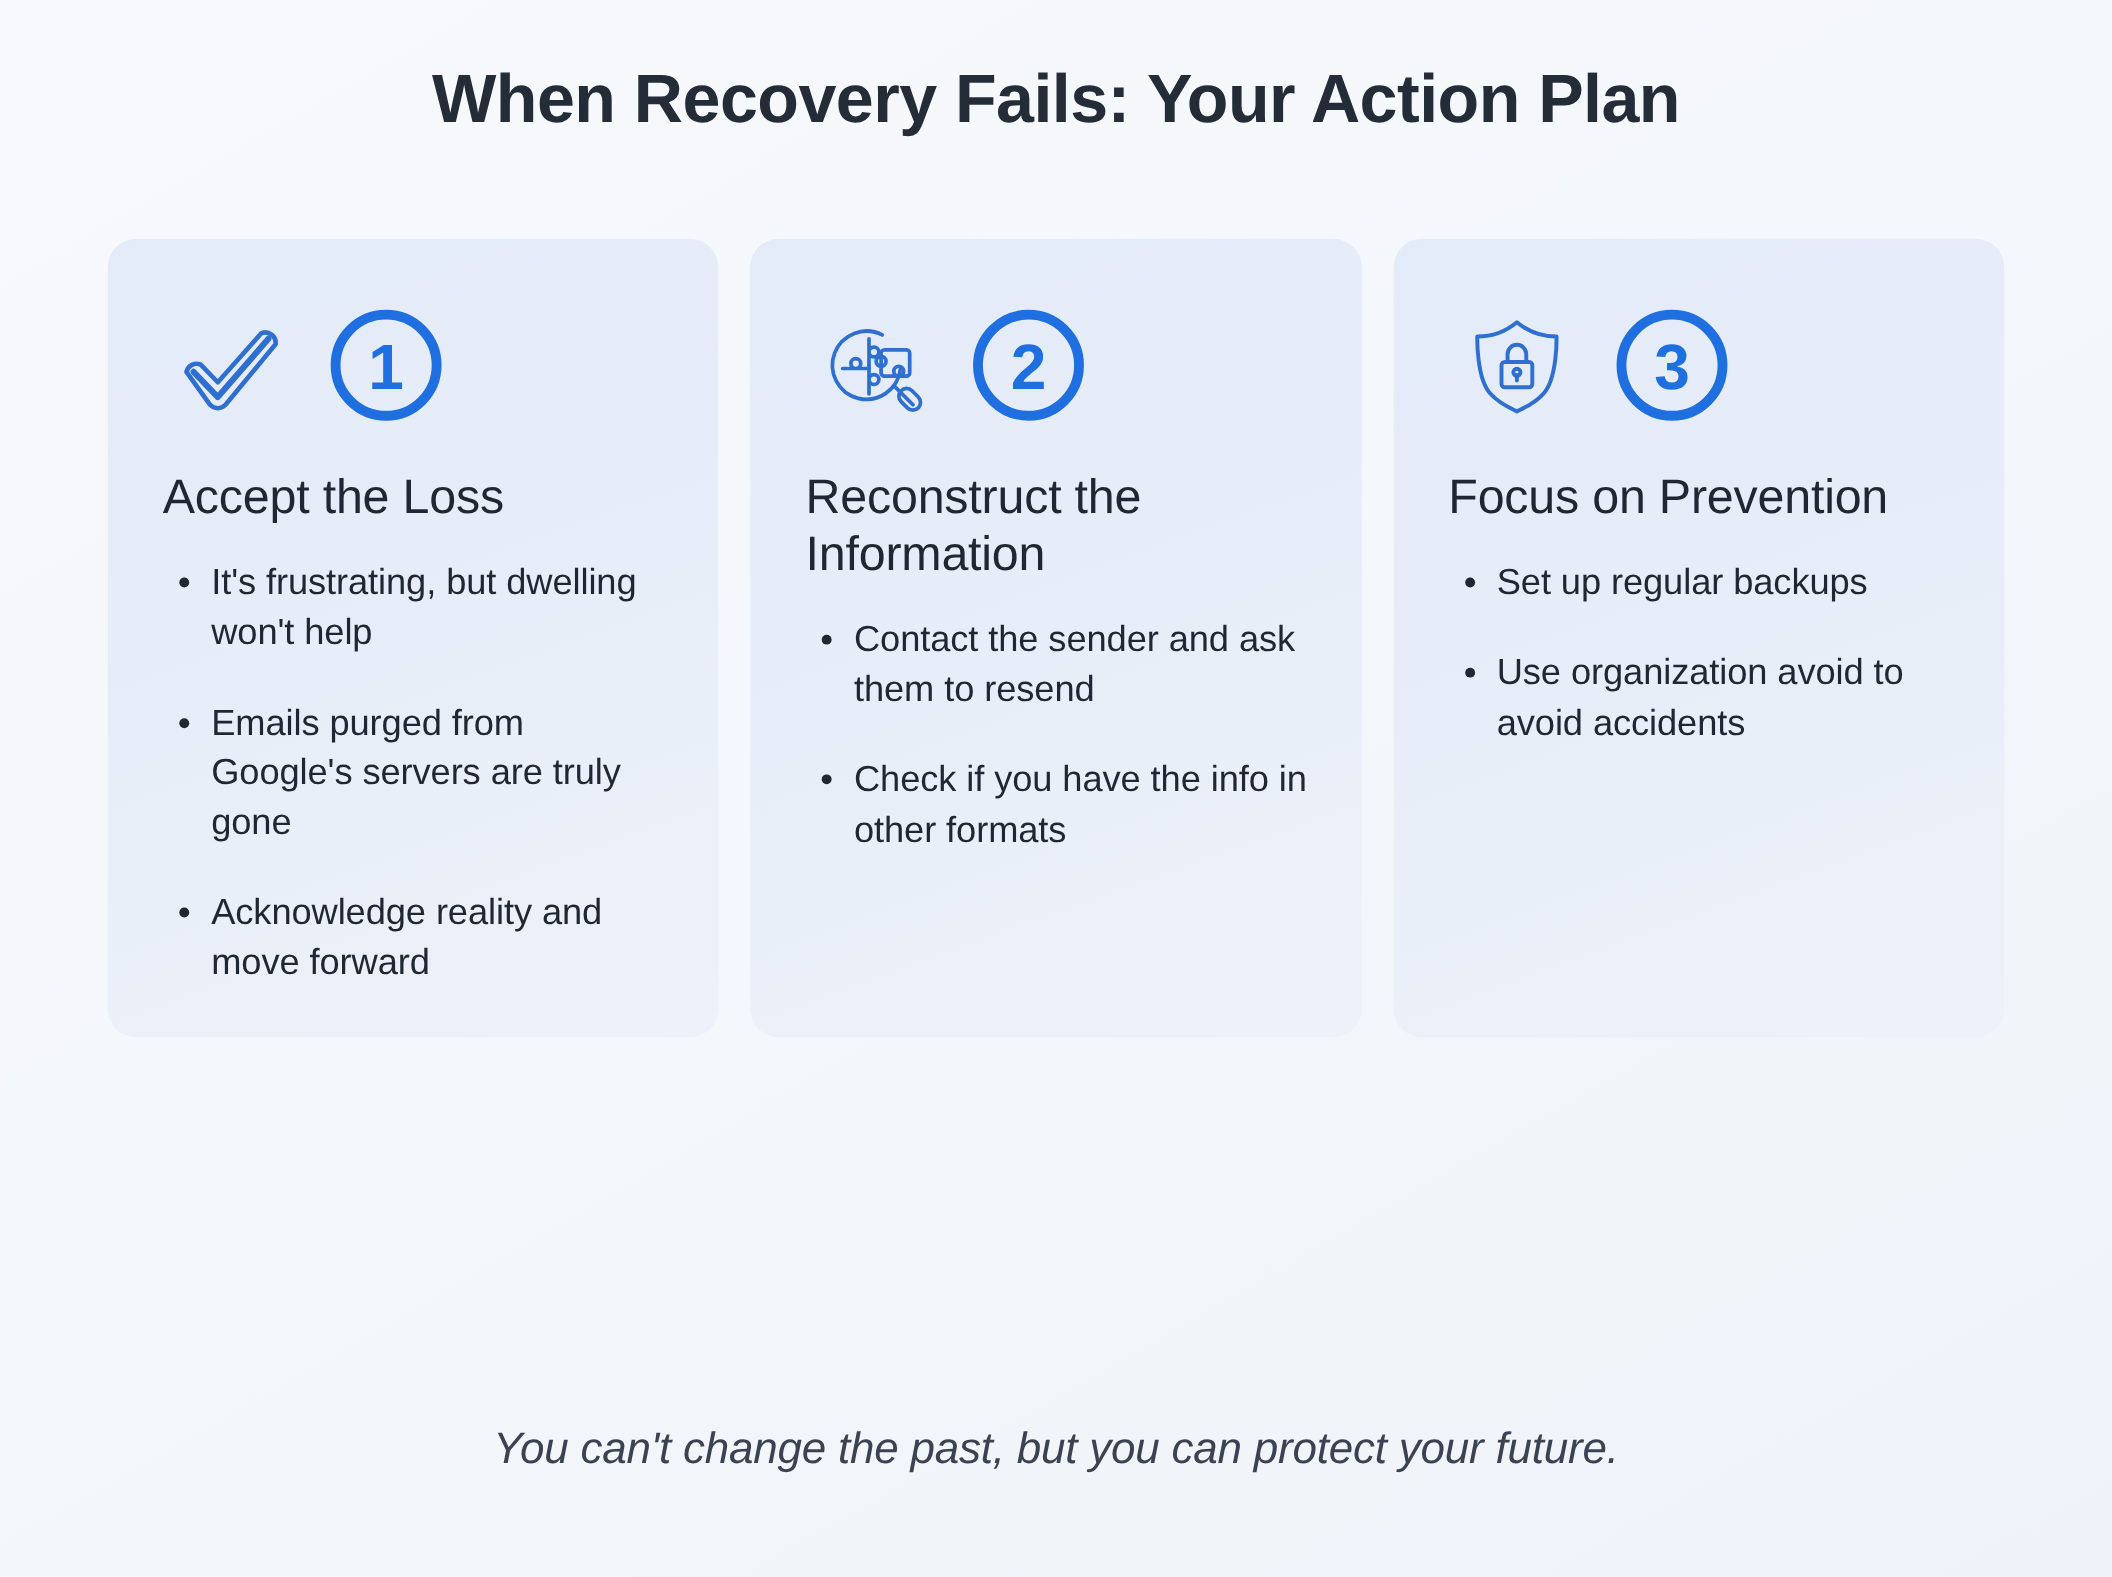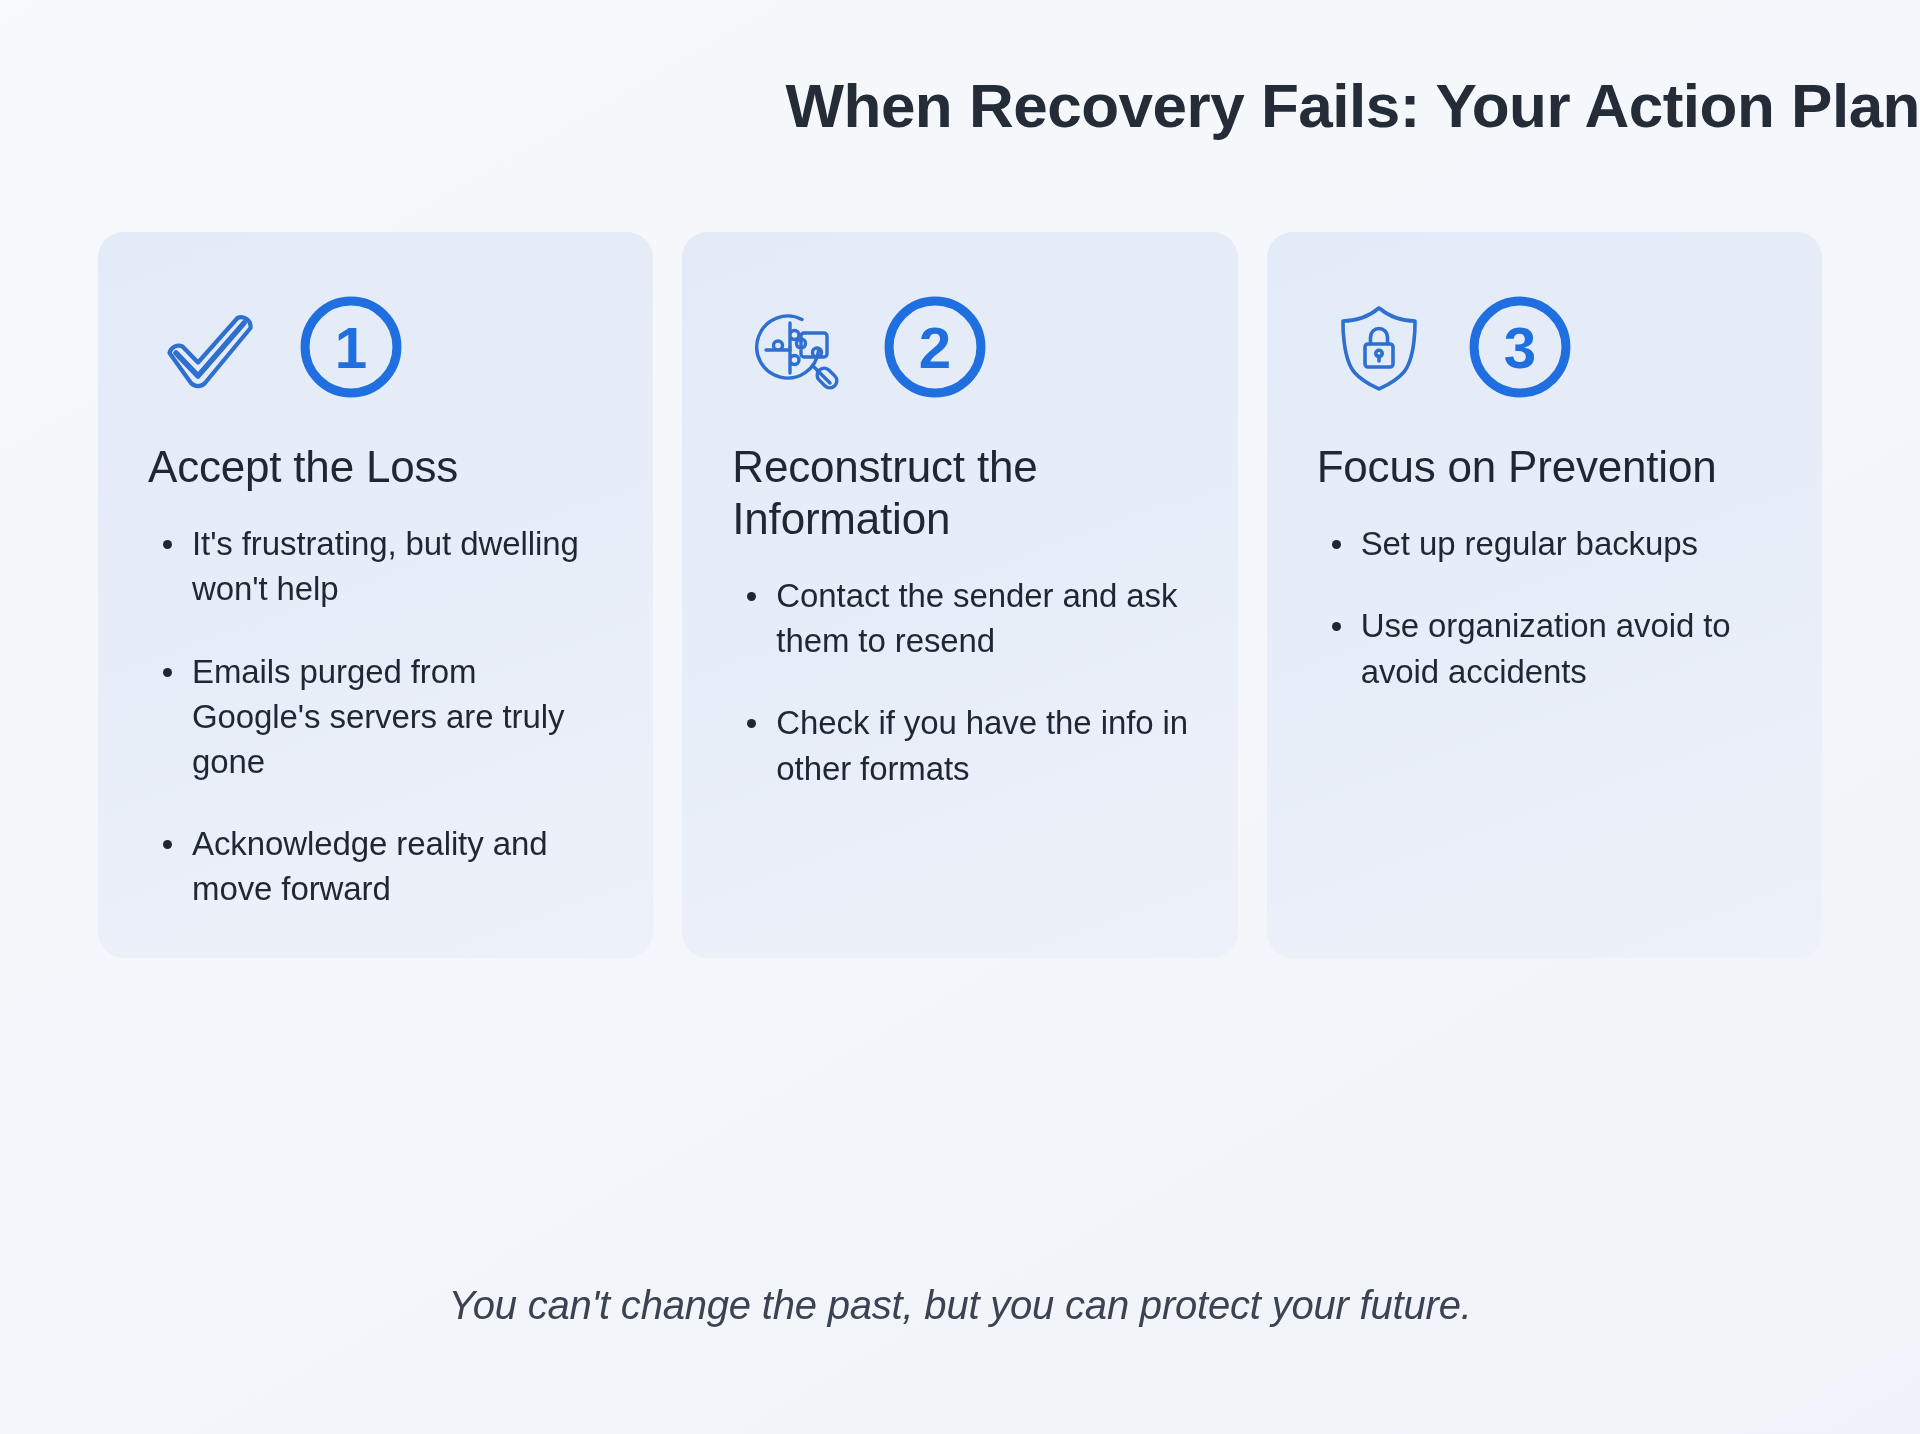--- a/index.html
+++ b/index.html
@@ -14,27 +14,27 @@
     overflow: hidden;
   }
   .poster {
     position: relative;
     width: 1920px;
     height: 1434px;
     box-sizing: border-box;
     padding: 0;
   }
   .page-title {
-    text-align: right;
+    text-align: center;
     font-size: 62px;
     font-weight: 700;
     color: #242c38;
     letter-spacing: -0.5px;
     margin: 0;
-    padding-top: 72px;
+    padding-top: 57px;
     line-height: 1.1;
   }
   .cards {
     display: flex;
     justify-content: center;
     gap: 29px;
     margin-top: 92px;
     padding: 0 98px;
     box-sizing: border-box;
   }
@@ -101,21 +101,21 @@
     top: 19px;
     width: 9px;
     height: 9px;
     border-radius: 50%;
     background: #1f2733;
   }
   .footer-quote {
     position: absolute;
     left: 0;
     right: 0;
-    bottom: 106px;
+    bottom: 94px;
     text-align: center;
     font-size: 40px;
     font-style: italic;
     color: #3b4352;
     letter-spacing: -0.2px;
   }
 </style>
 </head>
 <body>
 

